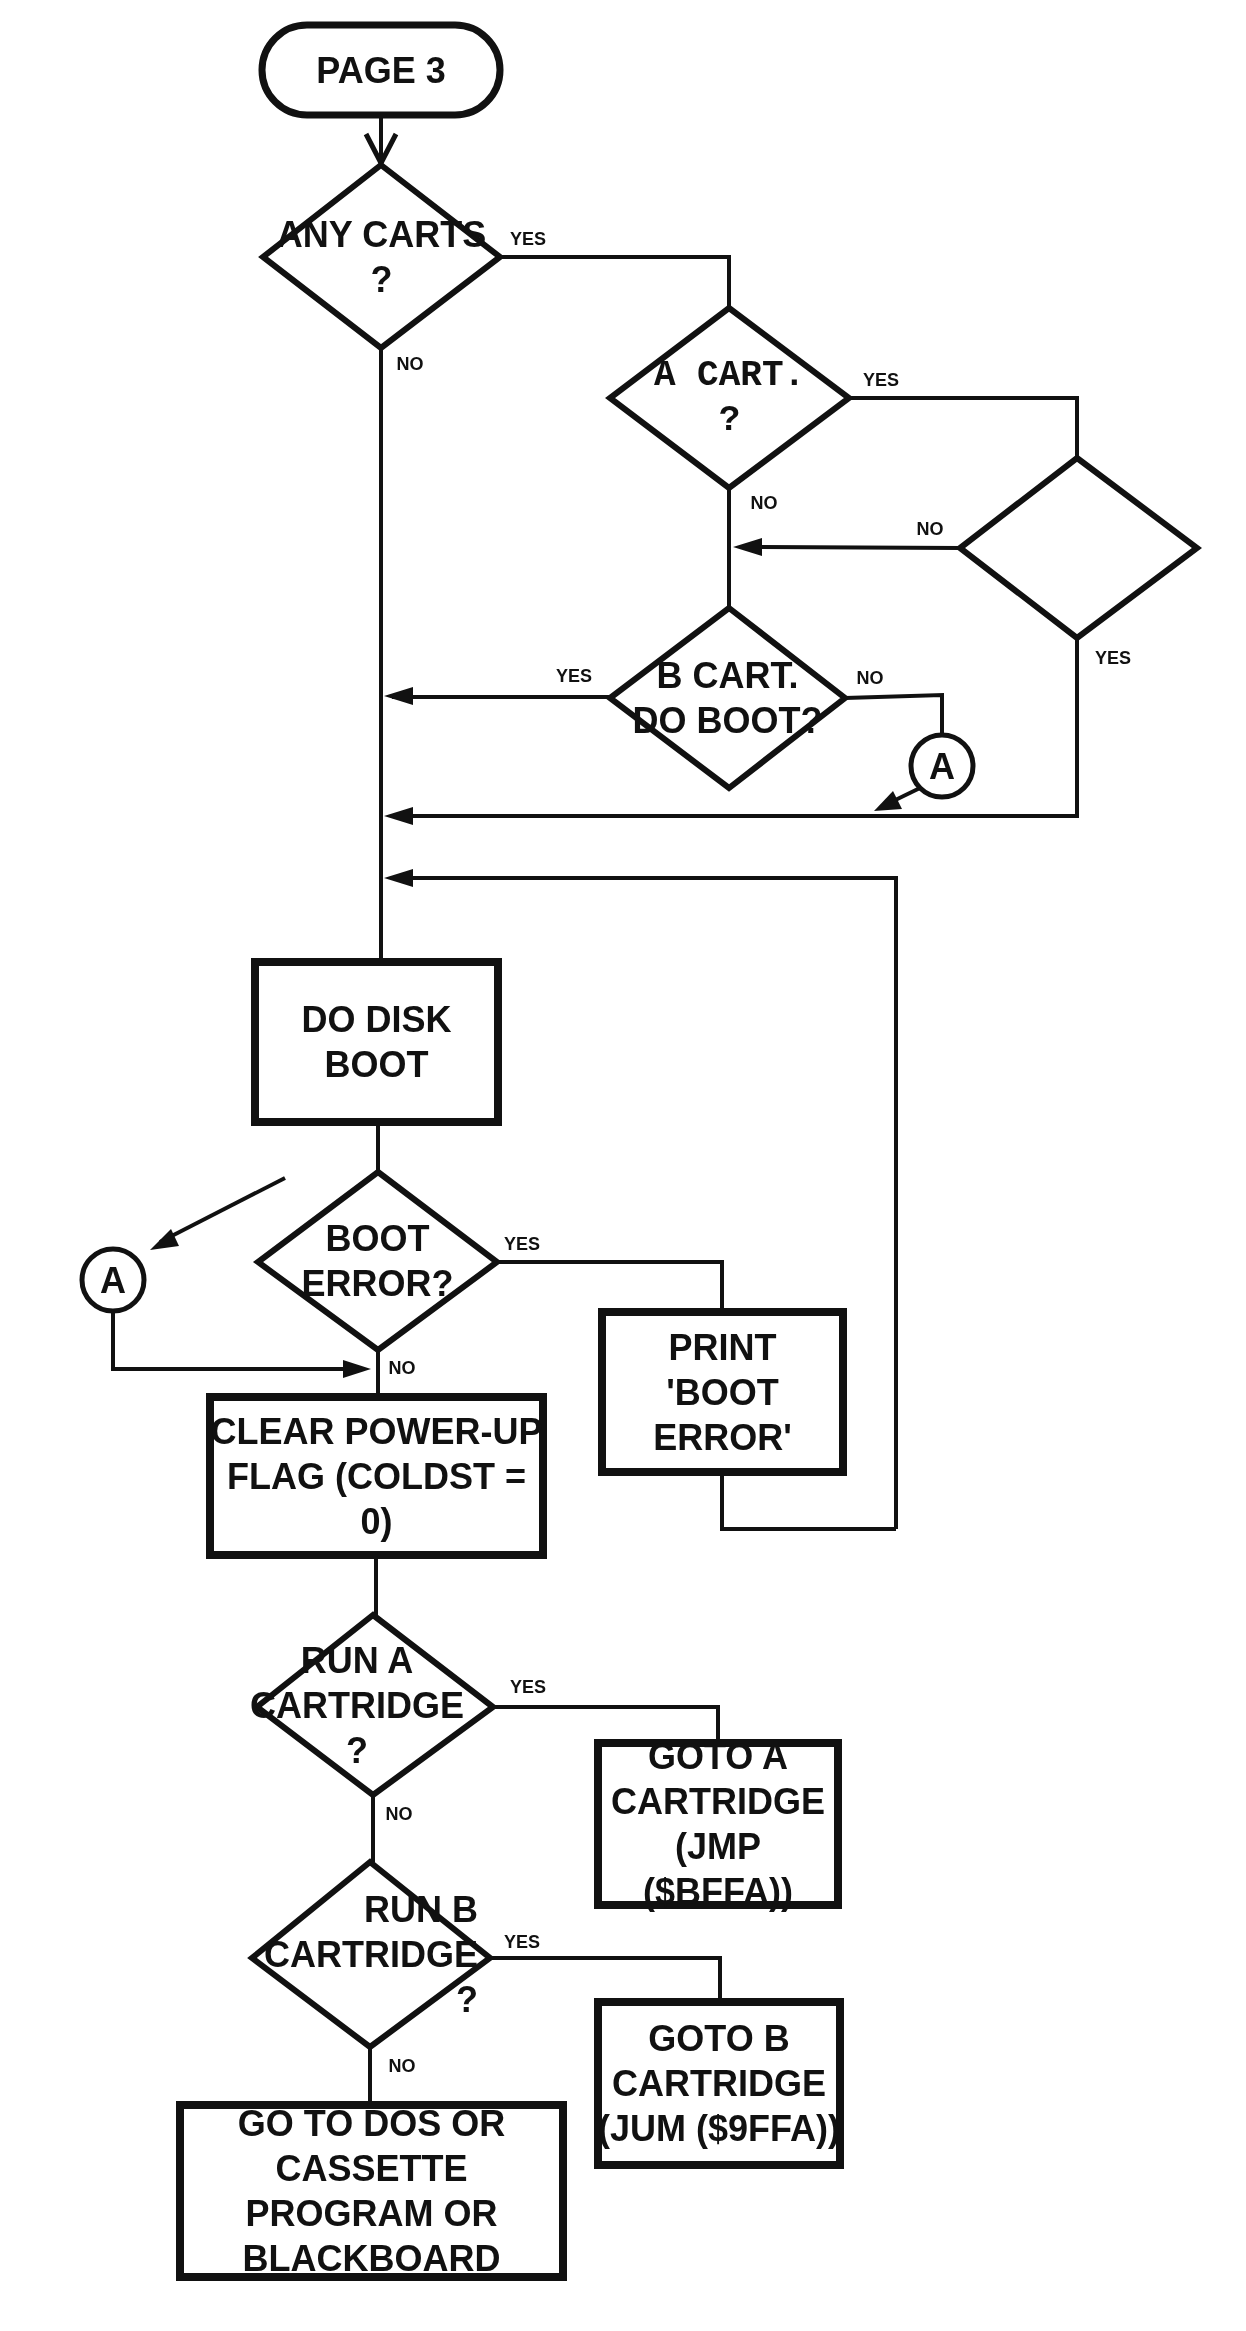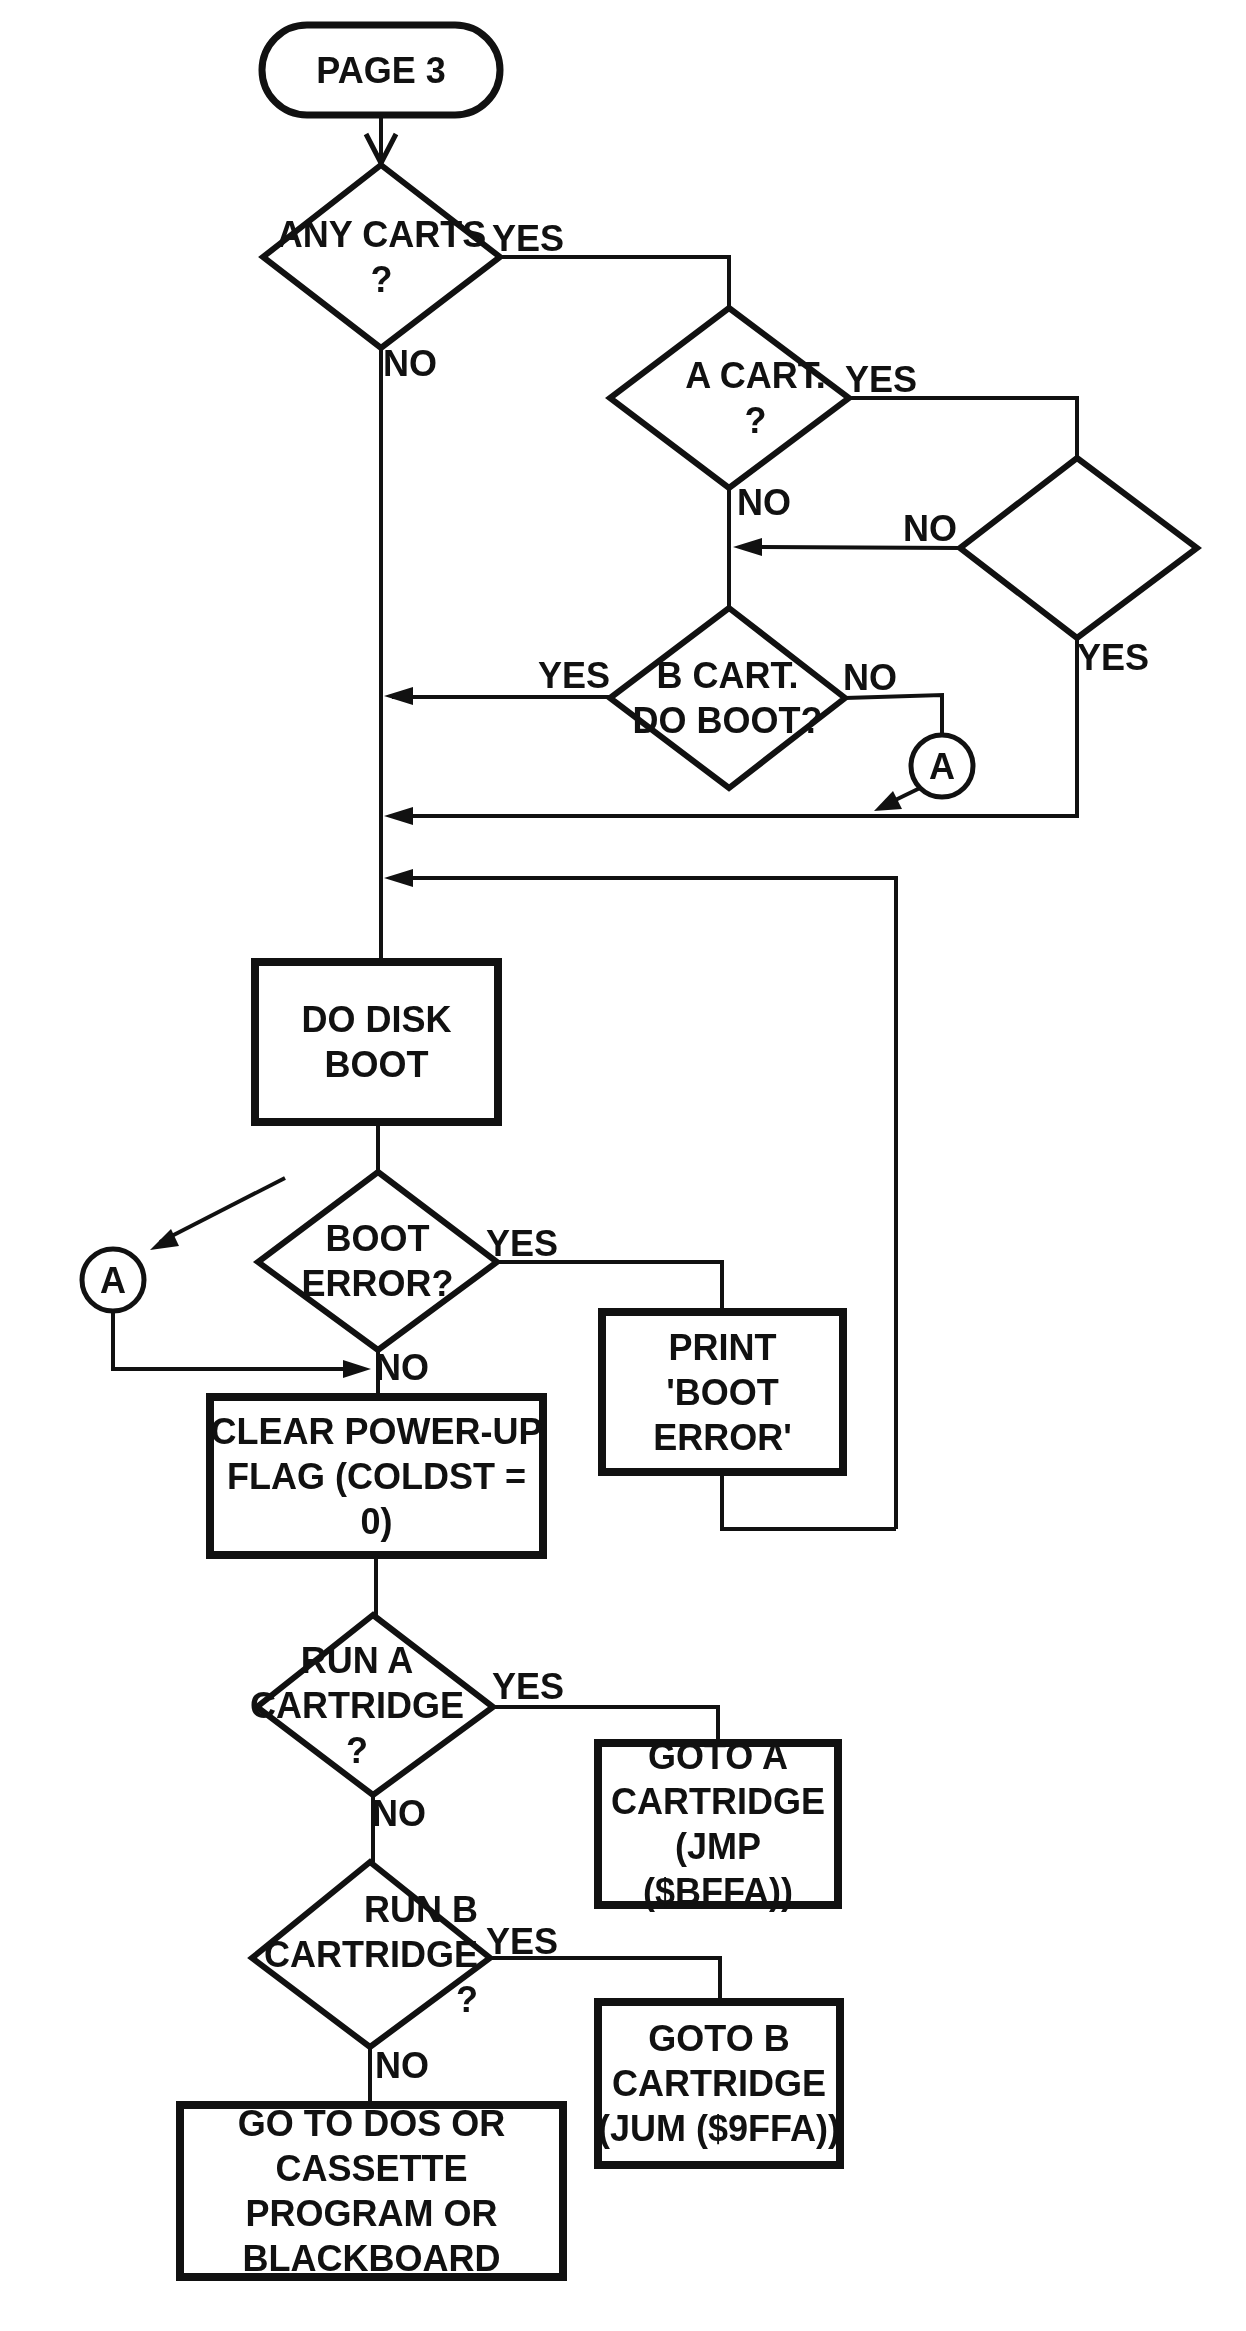--- a/index.html
+++ b/index.html
@@ -15,21 +15,21 @@
     position:absolute;
     display:flex;align-items:center;justify-content:center;
     text-align:center;
     font-weight:700;font-size:36px;line-height:1.25;
     white-space:pre-line;
     color:#111111;
   }
   .elabel{
     position:absolute;
     transform:translate(-50%,-50%);
-    font-weight:700;font-size:36px;line-height:1;
+    font-weight:700;font-size:18px;line-height:1;
     white-space:nowrap;
     color:#111111;
   }
   .conn-a{font-size:36px;}
 </style>
 </head>
 <body>
 
 <div id="page">
 
@@ -89,21 +89,21 @@
       <rect x="598" y="1743" width="240" height="162" stroke-width="8"></rect>
       <polygon points="370,1862 490,1958 370,2047 252,1958" stroke-width="6"></polygon>
       <rect x="598" y="2002" width="242" height="163" stroke-width="8"></rect>
       <rect x="180" y="2105" width="383" height="172" stroke-width="8"></rect>
     </g>
   </svg>
 
   <div class="nlabel" style="left:262px;top:25px;width:238px;height:90px;">PAGE 3</div>
   <div class="nlabel" style="left:263px;top:165px;width:237px;height:183px;">ANY CARTS
 ?</div>
-  <div class="nlabel" style="left:636px;top:308px;width:239px;height:180px;">A CART.
+  <div class="nlabel" style="left:610px;top:308px;width:239px;height:180px;font-family:Liberation Mono, monospace;">A CART.
 ?</div>
   <div class="nlabel" style="left:610px;top:608px;width:235px;height:180px;">B CART.
 DO BOOT?</div>
   <div class="nlabel conn-a" style="left:911px;top:735px;width:62px;height:62px;">A</div>
   <div class="nlabel" style="left:258px;top:1172px;width:239px;height:178px;">BOOT
 ERROR?</div>
   <div class="nlabel" style="left:255px;top:962px;width:243px;height:160px;">DO DISK BOOT</div>
   <div class="nlabel conn-a" style="left:82px;top:1249px;width:62px;height:62px;">A</div>
   <div class="nlabel" style="left:602px;top:1312px;width:241px;height:160px;">PRINT
 'BOOT ERROR'</div>

